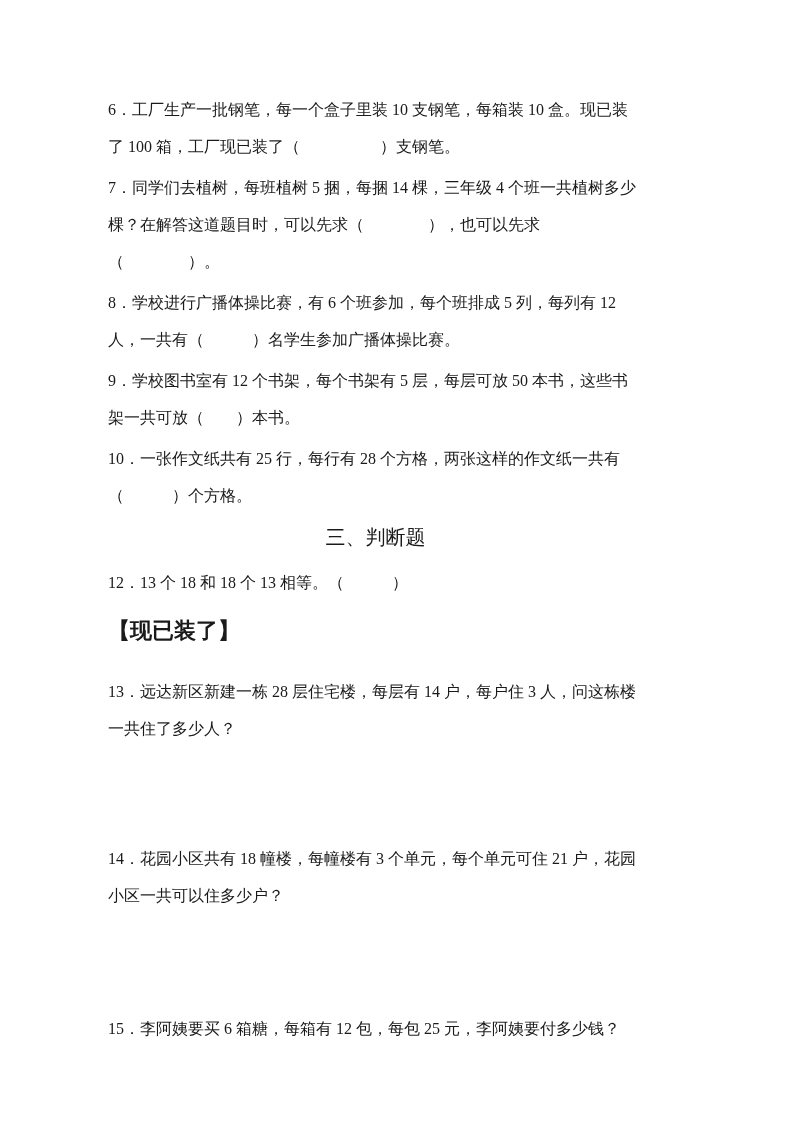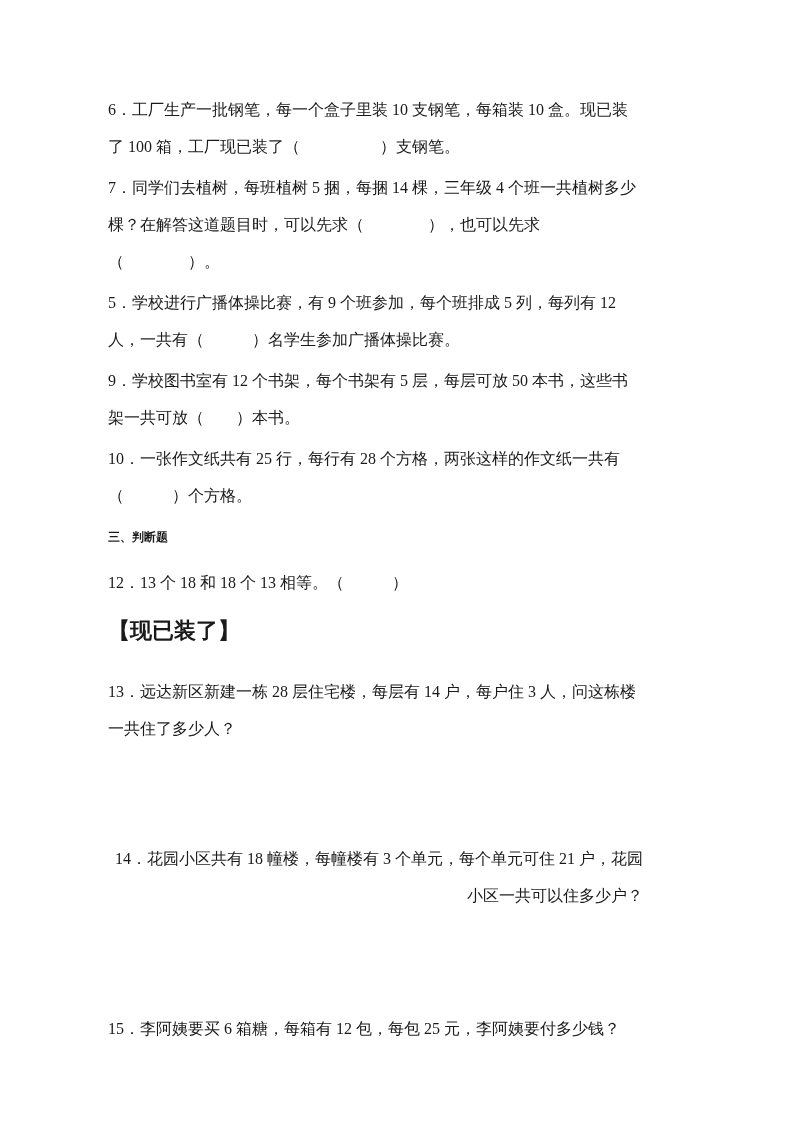--- a/index.html
+++ b/index.html
@@ -19,47 +19,48 @@
     overflow: hidden;
   }
   .q {
     font-size: 16px;
     line-height: 37px;
     white-space: pre-wrap;
     margin-bottom: 4px;
   }
   .section-heading {
     font-family: "Liberation Sans", "DejaVu Sans", sans-serif;
-    font-weight: bold;
-    font-size: 12px;
+    font-weight: normal;
+    font-size: 20px;
     line-height: 37px;
     white-space: pre-wrap;
+    text-align: center;
   }
   .heading-3 { margin-top: 5px; margin-bottom: 8px; }
   .heading-4 { margin-bottom: 3px; }
   .big-heading {
     font-family: "Liberation Sans", "DejaVu Sans", sans-serif;
     font-weight: bold;
     font-size: 22px;
     line-height: 40px;
     white-space: pre-wrap;
     margin-bottom: 22px;
   }
   .q11 { margin-bottom: 6px; }
   .q12 { margin-bottom: 10px; }
   .q13 { margin-bottom: 93px; }  
-  .q14 { margin-bottom: 96px; text-align: right; }  
+  .q14 { margin-bottom: 96px; }  
 </style>
 </head>
 <body>
 
 <div class="page">
   <p class="q">6．工厂生产一批钢笔，每一个盒子里装 10 支钢笔，每箱装 10 盒。现已装了 100 箱，工厂现已装了（　　　　　）支钢笔。</p>
   <p class="q">7．同学们去植树，每班植树 5 捆，每捆 14 棵，三年级 4 个班一共植树多少棵？在解答这道题目时，可以先求（　　　　），也可以先求（　　　　）。</p>
-  <p class="q">5．学校进行广播体操比赛，有 9 个班参加，每个班排成 5 列，每列有 12 人，一共有（　　　）名学生参加广播体操比赛。</p>
+  <p class="q">8．学校进行广播体操比赛，有 6 个班参加，每个班排成 5 列，每列有 12 人，一共有（　　　）名学生参加广播体操比赛。</p>
   <p class="q">9．学校图书室有 12 个书架，每个书架有 5 层，每层可放 50 本书，这些书架一共可放（　　）本书。</p>
   <p class="q">10．一张作文纸共有 25 行，每行有 28 个方格，两张这样的作文纸一共有（　　　）个方格。</p>
   <p class="section-heading heading-3">三、判断题</p>
   <p class="q q12">12．13 个 18 和 18 个 13 相等。（　　　）</p>
   <p class="big-heading">【现已装了】</p>
   <p class="q q13">13．远达新区新建一栋 28 层住宅楼，每层有 14 户，每户住 3 人，问这栋楼一共住了多少人？</p>
   <p class="q q14">14．花园小区共有 18 幢楼，每幢楼有 3 个单元，每个单元可住 21 户，花园小区一共可以住多少户？</p>
   <p class="q">15．李阿姨要买 6 箱糖，每箱有 12 包，每包 25 元，李阿姨要付多少钱？</p>
 </div>
 

